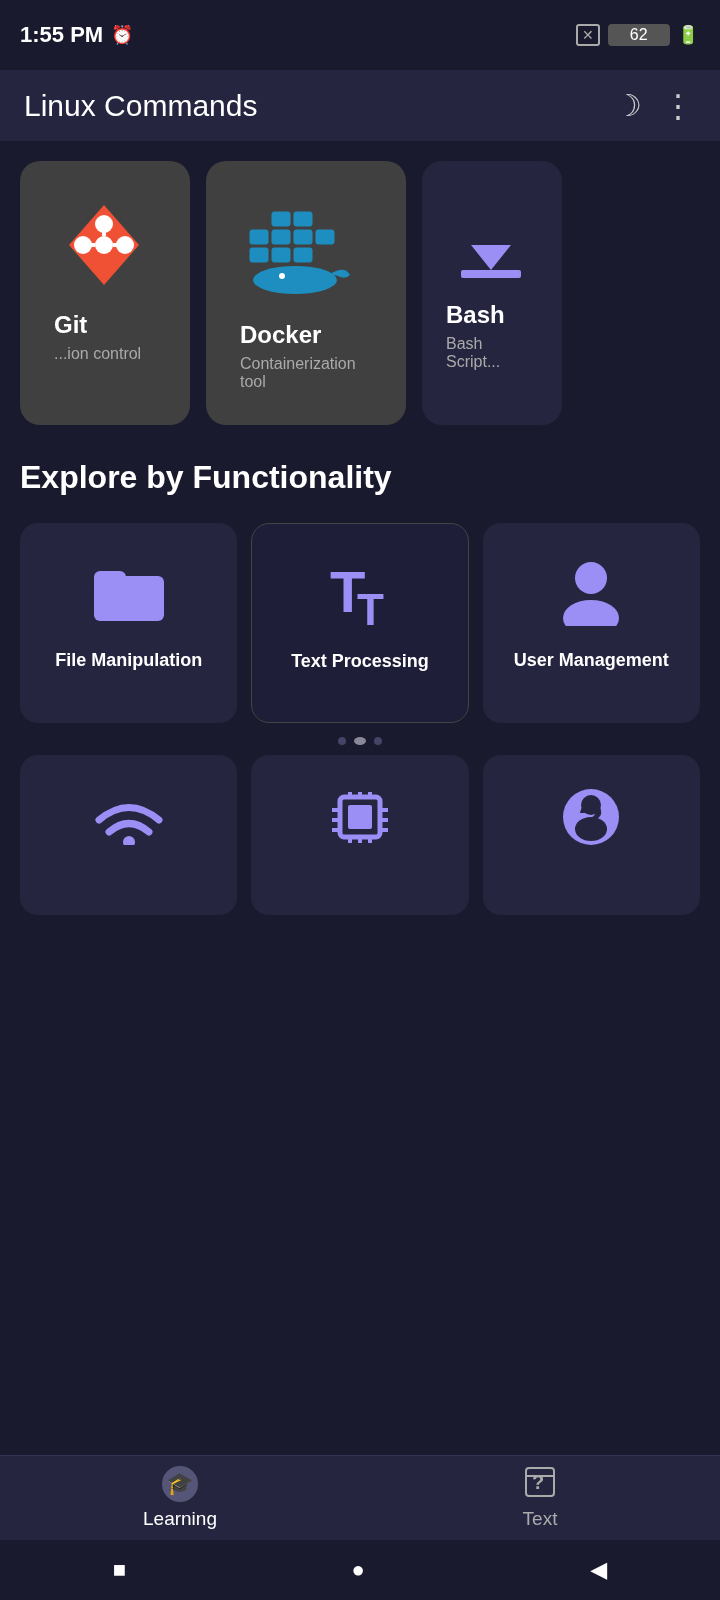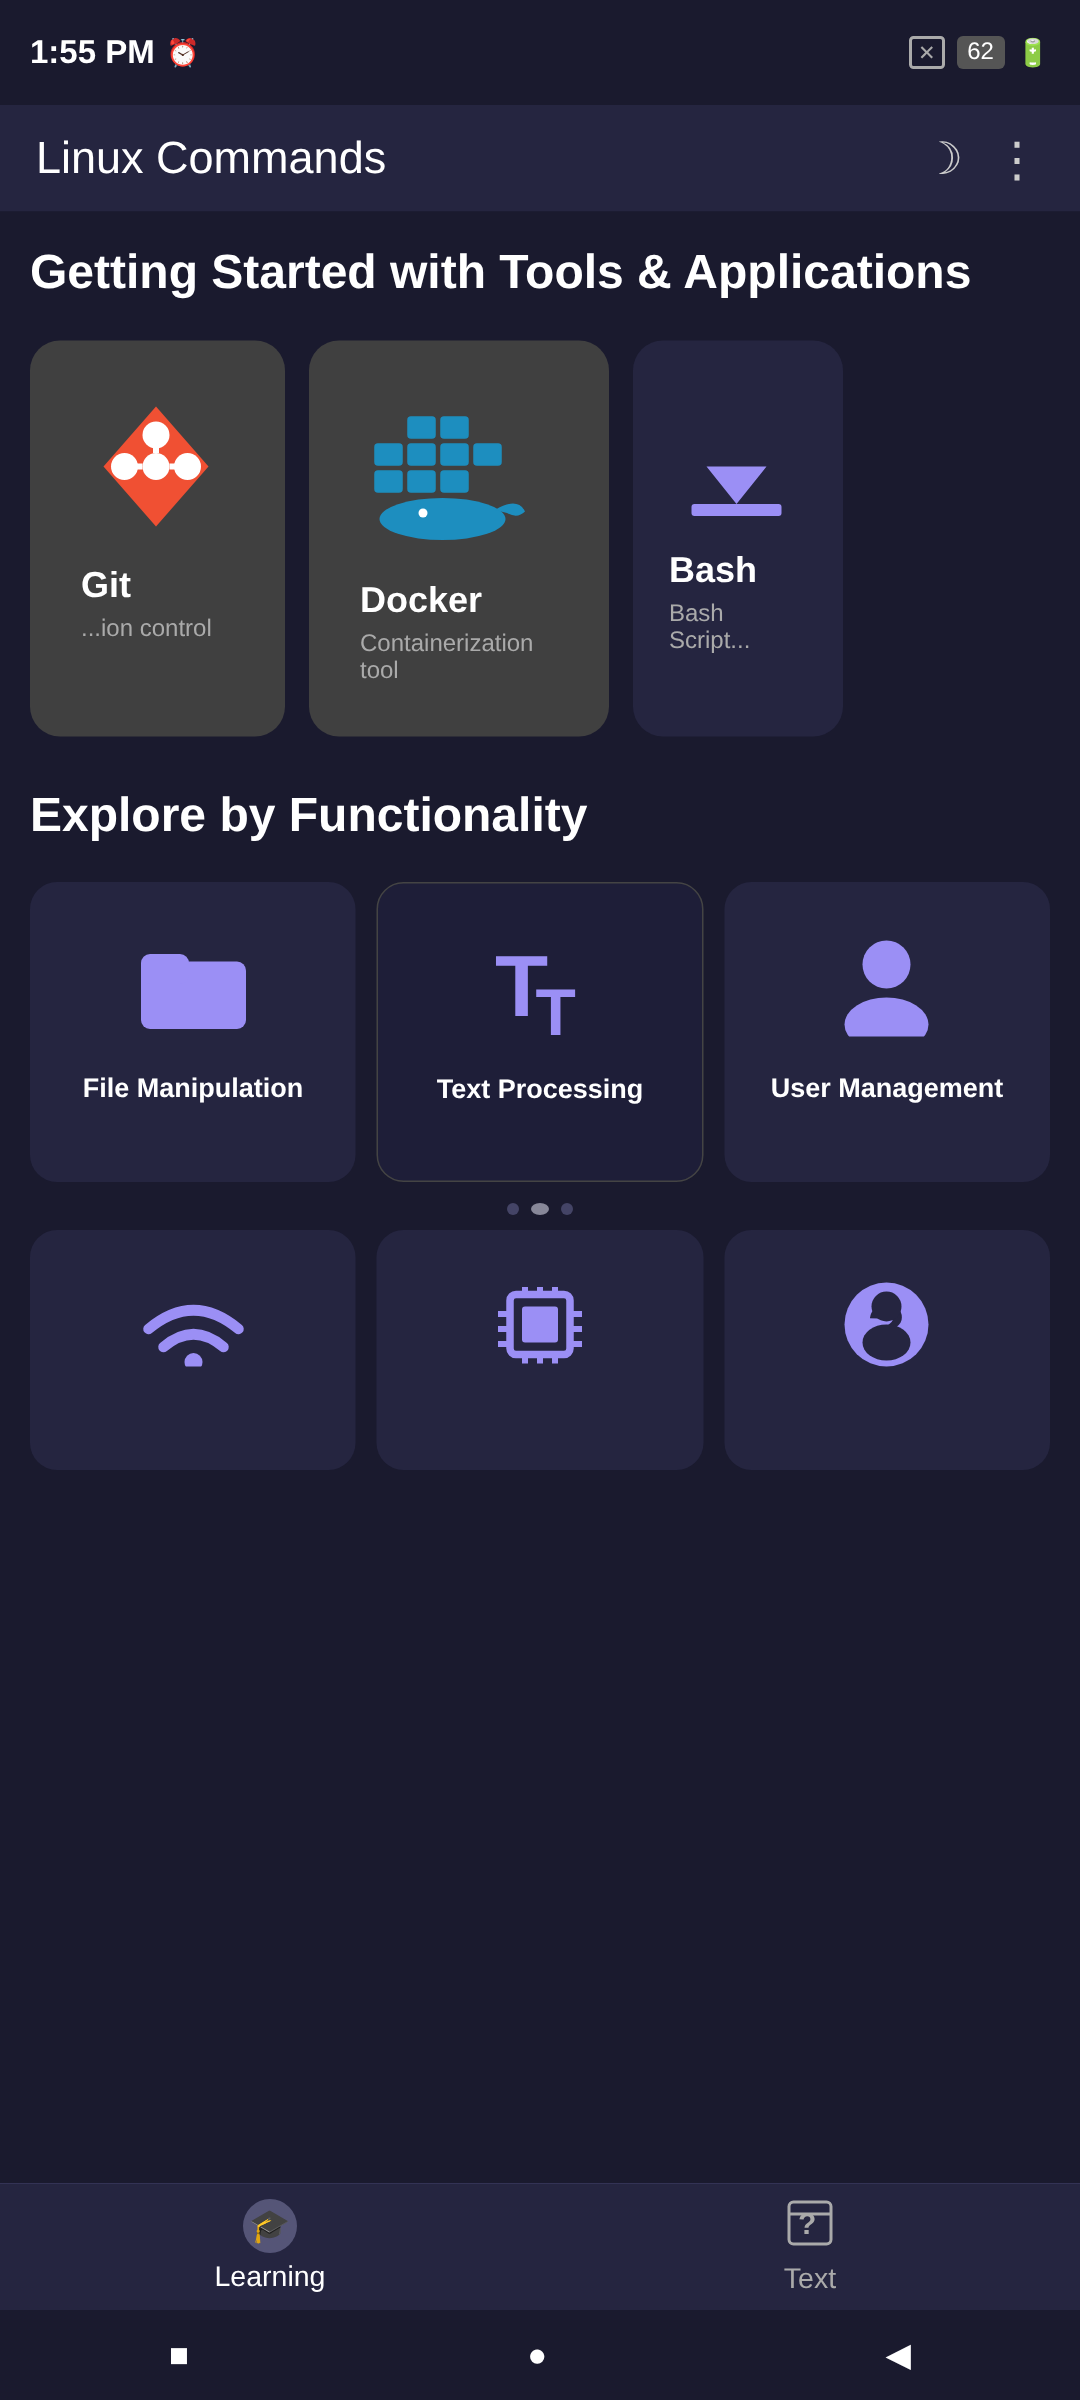--- a/index.html
+++ b/index.html
@@ -264,36 +264,35 @@
 </head>
 <body>
 
 <div class="status-bar">
   <div style="display:flex;align-items:center;gap:8px;">
     <span class="status-time">1:55 PM</span>
     <span style="font-size:18px;color:#ccc;">⏰</span>
   </div>
   <div class="status-icons">
     <span style="font-size:14px;color:#aaa;border:2px solid #aaa;padding:1px 4px;border-radius:3px;">✕</span>
-    <span style="font-size:16px;background:#555;padding:2px 7px;border-radius:4px;color:#fff;">62</span>
+    <span style="font-size:16px;background:#555;padding:2px 22px;border-radius:4px;color:#fff;">62</span>
     <span style="font-size:18px;">🔋</span>
   </div>
 </div>
 
 <div class="app-bar">
   <span class="app-title">Linux Commands</span>
   <div class="app-bar-actions">
     <span class="moon-icon" style="font-size:30px;">☽</span>
     <span class="more-icon" style="font-size:32px;">⋮</span>
   </div>
 </div>
 
 <div class="main-content">
 
-  <h2 class="section-title">Getting Started with Tools &amp; Applications</h2>
 
   <div class="tools-scroll">
 
     <div class="tool-card" style="min-width:170px;width:170px;overflow:hidden;">
       <div class="tool-icon">
 
         <svg width="90" height="90" viewBox="0 0 90 90">
           <polygon points="45,5 80,45 45,85 10,45" fill="#f05033" rx="10"></polygon>
           <rect x="36" y="36" width="18" height="18" rx="9" ry="9" fill="#fff"></rect>
           <rect x="15" y="36" width="18" height="18" rx="9" ry="9" fill="#fff"></rect>

